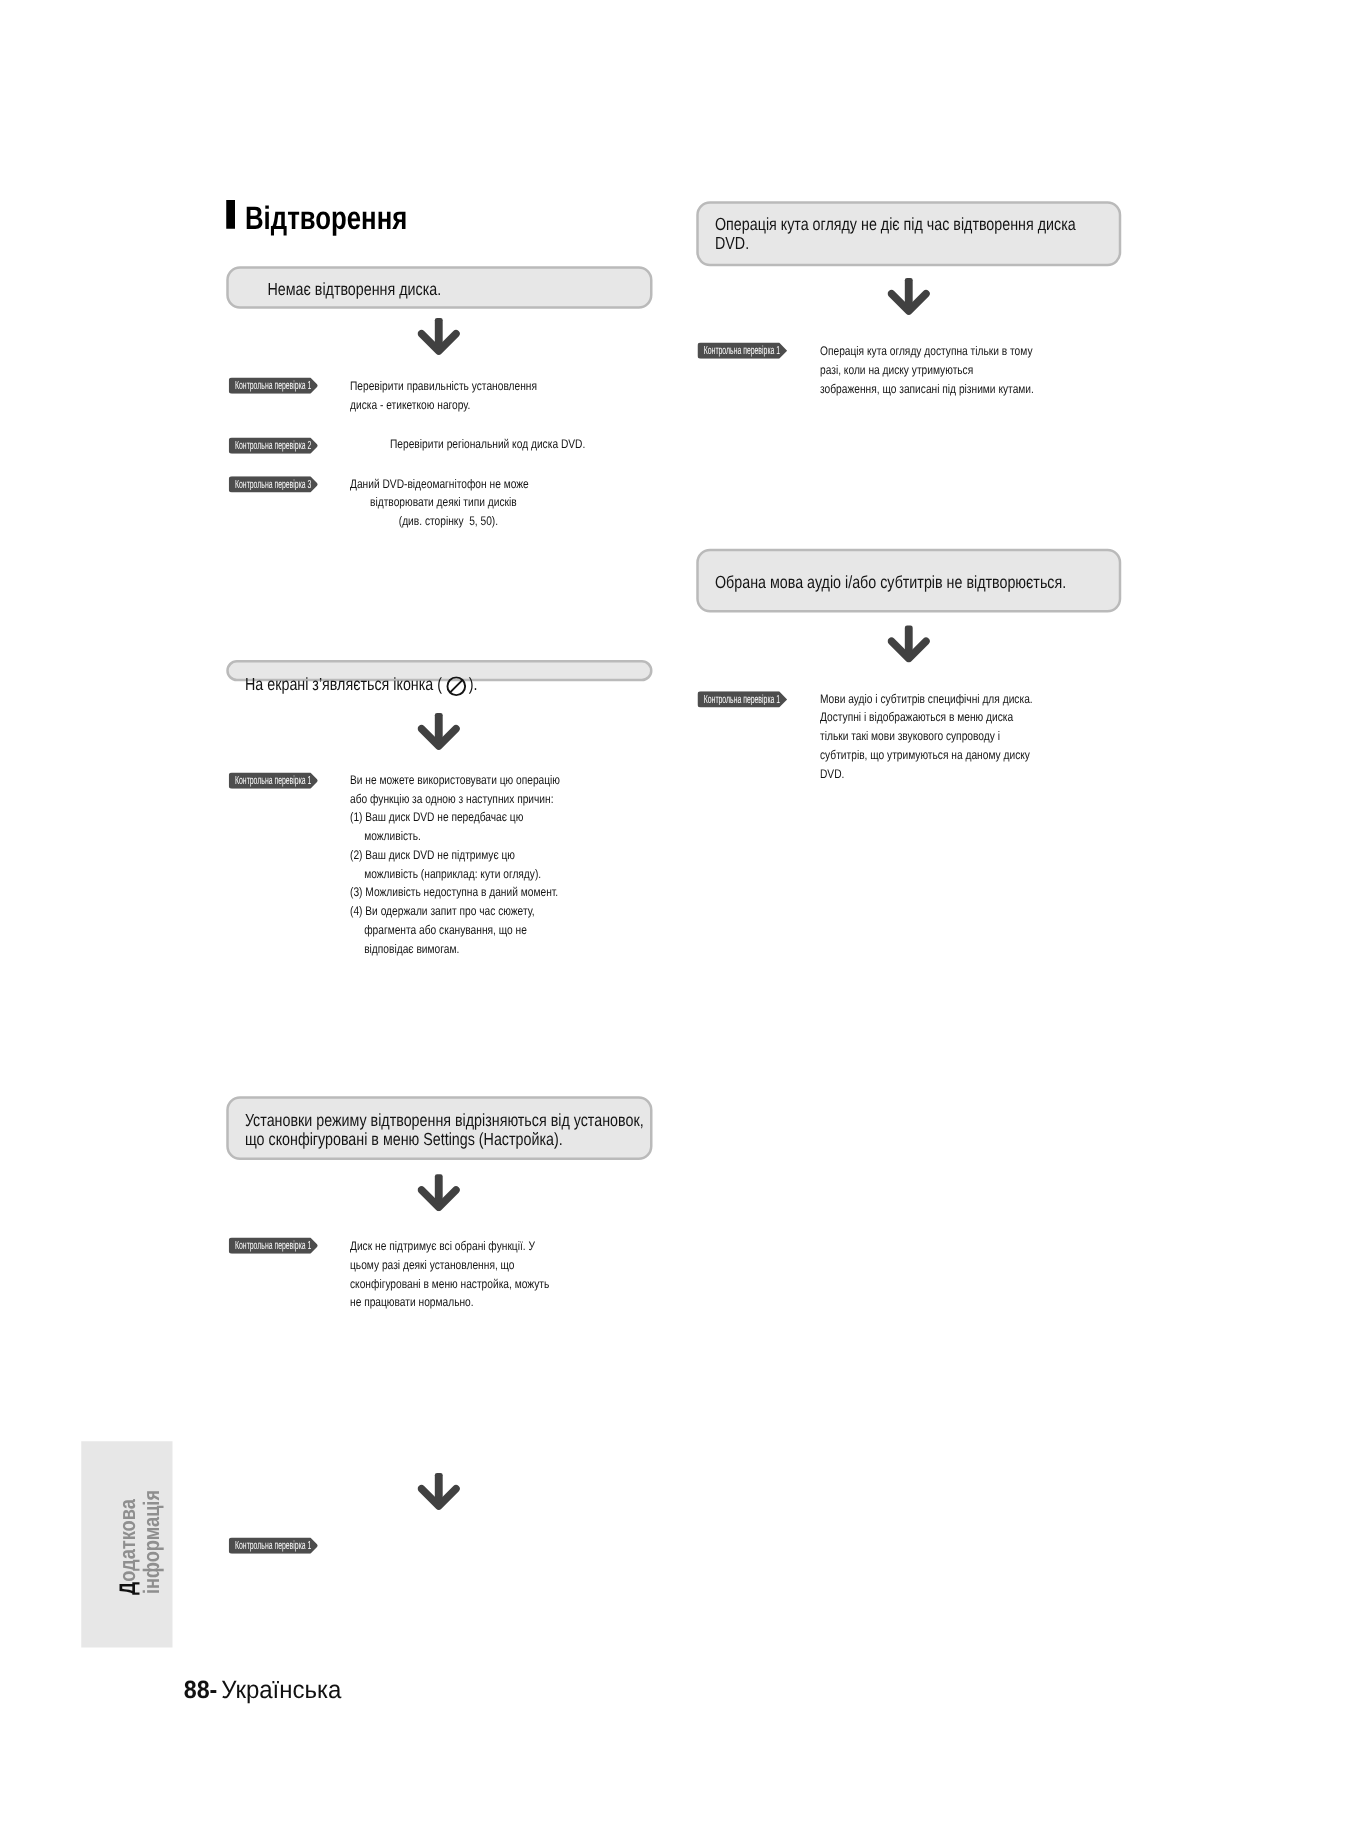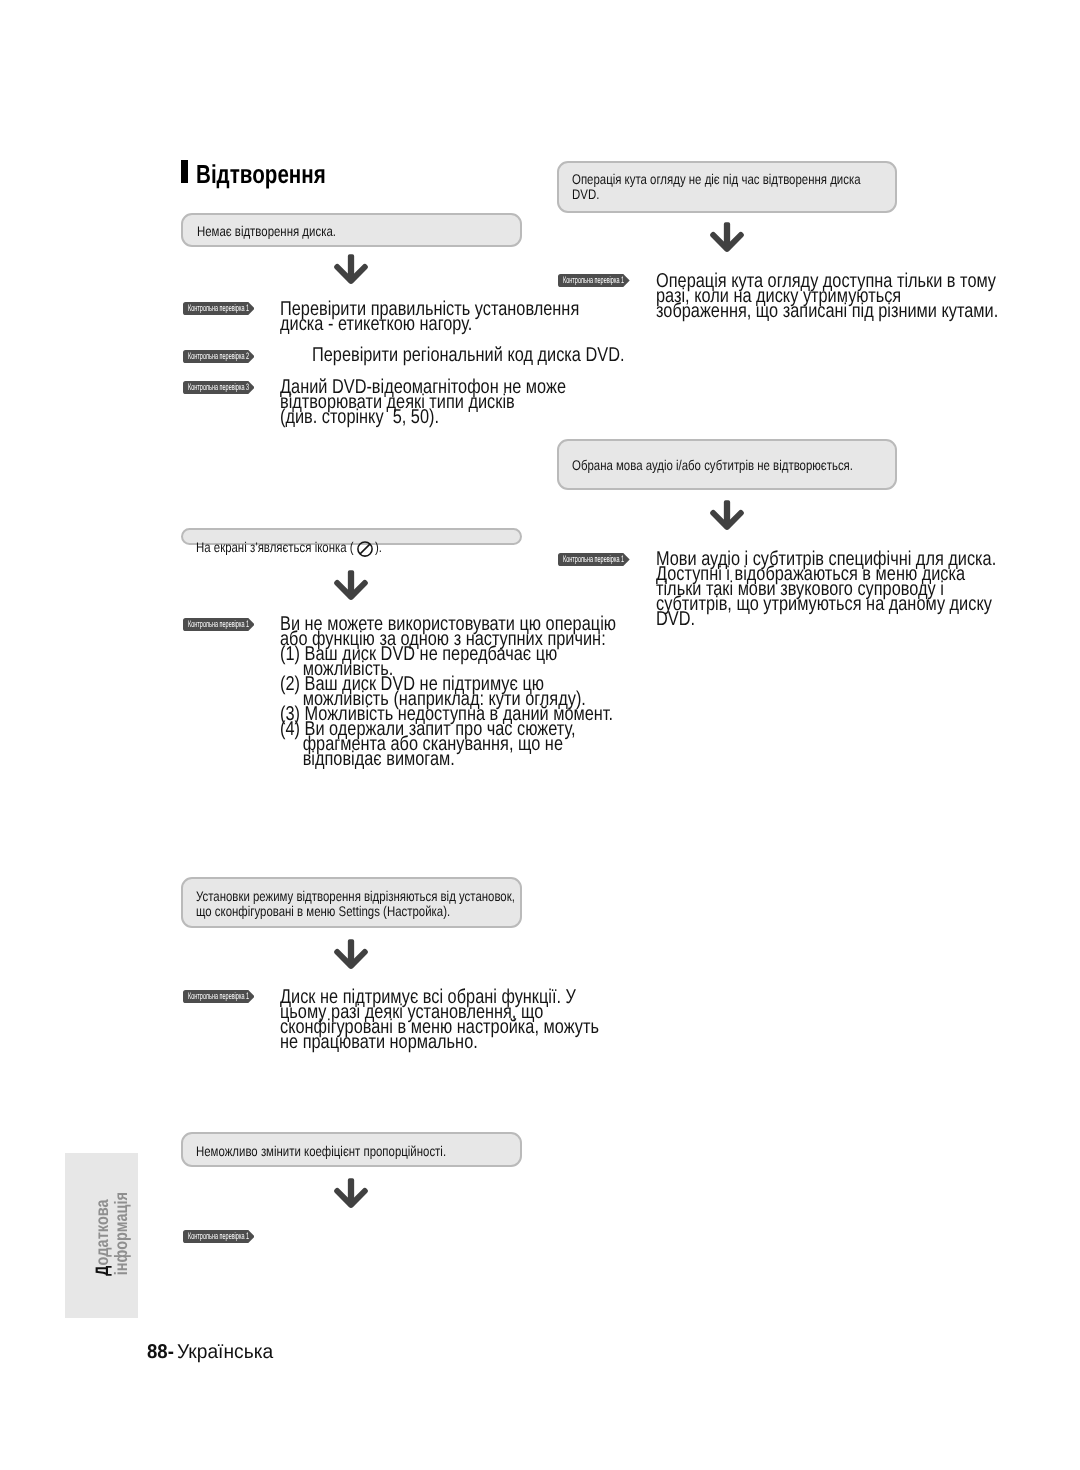--- a/index.html
+++ b/index.html
@@ -27,21 +27,21 @@
 
   .arrow{position:absolute;}
   .arrow svg{display:block;}
 
   .badge{position:absolute;padding-left:32px;}
   .badge svg{display:block;position:absolute;left:0;top:0;}
   .badge .blabel{position:absolute;left:5.0px;top:0px;height:13.0px;line-height:13.0px;
                  font-size:9.3px;color:#ffffff;white-space:nowrap;}
   .badge .blabel .cond{transform:scaleX(0.592);transform-origin:0 50%;}
 
-  .btext{position:absolute;font-size:20px;color:#141414;}
+  .btext{position:absolute;font-size:10px;color:#141414;}
   .btext .bl{height:15px;line-height:15px;white-space:nowrap;}
 
   .sidetab{position:absolute;left:65px;top:1153px;width:72.7px;height:165.4px;background:#e7e7e7;}
   .sidetab .rot{position:absolute;left:28px;top:131.7px;transform-origin:0 0;
                 transform:rotate(-90deg);width:86px;text-align:center;}
   .sidetab .l1,.sidetab .l2{font-size:18px;color:#8f8f8f;line-height:19.3px;font-weight:bold;
                             white-space:nowrap;height:19.3px;}
   .sidetab .l1 .cond,.sidetab .l2 .cond{transform:scaleX(0.81);transform-origin:50% 50%;}
   .sidetab .l1 .cap{color:#111111;}
 
@@ -54,21 +54,21 @@
 <body>
 
 <div class="page">
 
   <div class="title-row">
     <div class="title-bar"></div>
     <div class="title-text"><span class="cond">Відтворення</span></div>
   </div>
 
   <div class="symbox" style="left:181.0px;top:212.5px;width:341.0px;height:34.8px;">
-    <div class="txt" style="left:14px;top:9.9px;text-decoration:underline;"><span class="cond">Немає відтворення диска.</span></div>
+    <div class="txt" style="left:31px;top:9.9px;text-decoration:underline;"><span class="cond">Немає відтворення диска.</span></div>
   </div>
   <div class="arrow" style="left:334.0px;top:252.6px;">
       <svg width="34" height="31" viewBox="0 0 34 31" aria-hidden="true">
         <g fill="none" stroke="#414141" stroke-width="6.0" stroke-linecap="round" stroke-linejoin="round">
           <path d="M3.2 14.0 L17 27.8 L30.8 14.0"></path>
         </g>
         <rect x="13.85" y="1.3" width="6.3" height="23.5" rx="1.8" fill="#414141"></rect>
       </svg>
     </div>
   <div class="badge" style="left:182.7px;top:302.0px;width:71.7px;height:13.0px;">
@@ -89,21 +89,21 @@
     </div>
   <div class="btext" style="left:279.8px;top:347.9px;padding-left:32px;">
     <div class="bl"><span class="cond">Перевірити регіональний код диска DVD.</span></div>
   </div>
   <div class="badge" style="left:182.7px;top:380.8px;width:71.7px;height:13.0px;">
       <svg width="71.7" height="13.0" viewBox="0 0 71.7 13.0" aria-hidden="true">
         <path d="M2.6 0 L65.3 0 L71.7 6.50 L65.3 13.0 L2.6 13.0 A2.6 2.6 0 0 1 0 10.40 L0 2.6 A2.6 2.6 0 0 1 2.6 0 Z" fill="#4d4d4d"></path>
       </svg>
       <span class="blabel"><span class="cond">Контрольна перевірка 3</span></span>
     </div>
-  <div class="btext" style="left:279.8px;top:379.8px;">
+  <div class="btext" style="left:279.8px;top:379.8px;text-align:center;">
     <div class="bl"><span class="cond">Даний DVD-відеомагнітофон не може</span></div>
     <div class="bl"><span class="cond">відтворювати деякі типи дисків</span></div>
     <div class="bl"><span class="cond">(див. сторінку  5, 50).</span></div>
   </div>
   <div class="symbox" style="left:181.0px;top:528.0px;width:341.0px;height:17px;">
     <div class="txt" style="left:12.9px;top:9.8px;"><span class="cond">На екрані з’являється іконка (</span></div>
     <div class="iconwrap" style="left:173.7px;top:11.2px;">
         <svg width="16" height="16" viewBox="0 0 16 16" aria-hidden="true">
           <circle cx="8" cy="8" r="7.1" fill="none" stroke="#141414" stroke-width="1.55"></circle>
           <line x1="3.1" y1="12.9" x2="12.9" y2="3.1" stroke="#141414" stroke-width="1.55"></line>
@@ -154,23 +154,20 @@
         <path d="M2.6 0 L65.3 0 L71.7 6.50 L65.3 13.0 L2.6 13.0 A2.6 2.6 0 0 1 0 10.40 L0 2.6 A2.6 2.6 0 0 1 2.6 0 Z" fill="#4d4d4d"></path>
       </svg>
       <span class="blabel"><span class="cond">Контрольна перевірка 1</span></span>
     </div>
   <div class="btext" style="left:279.8px;top:990.0px;">
     <div class="bl"><span class="cond">Диск не підтримує всі обрані функції. У</span></div>
     <div class="bl"><span class="cond">цьому разі деякі установлення, що</span></div>
     <div class="bl"><span class="cond">сконфігуровані в меню настройка, можуть</span></div>
     <div class="bl"><span class="cond">не працювати нормально.</span></div>
   </div>
-  <div class="symbox" style="left:181.0px;top:1132.0px;width:341.0px;height:34.7px;">
-    <div class="txt" style="left:12.9px;top:9.7px;"><span class="cond">Неможливо змінити коефіцієнт пропорційності.</span></div>
-  </div>
   <div class="arrow" style="left:334.0px;top:1176.7px;">
       <svg width="34" height="31" viewBox="0 0 34 31" aria-hidden="true">
         <g fill="none" stroke="#414141" stroke-width="6.0" stroke-linecap="round" stroke-linejoin="round">
           <path d="M3.2 14.0 L17 27.8 L30.8 14.0"></path>
         </g>
         <rect x="13.85" y="1.3" width="6.3" height="23.5" rx="1.8" fill="#414141"></rect>
       </svg>
     </div>
   <div class="badge" style="left:182.7px;top:1229.9px;width:71.7px;height:13.0px;">
       <svg width="71.7" height="13.0" viewBox="0 0 71.7 13.0" aria-hidden="true">

